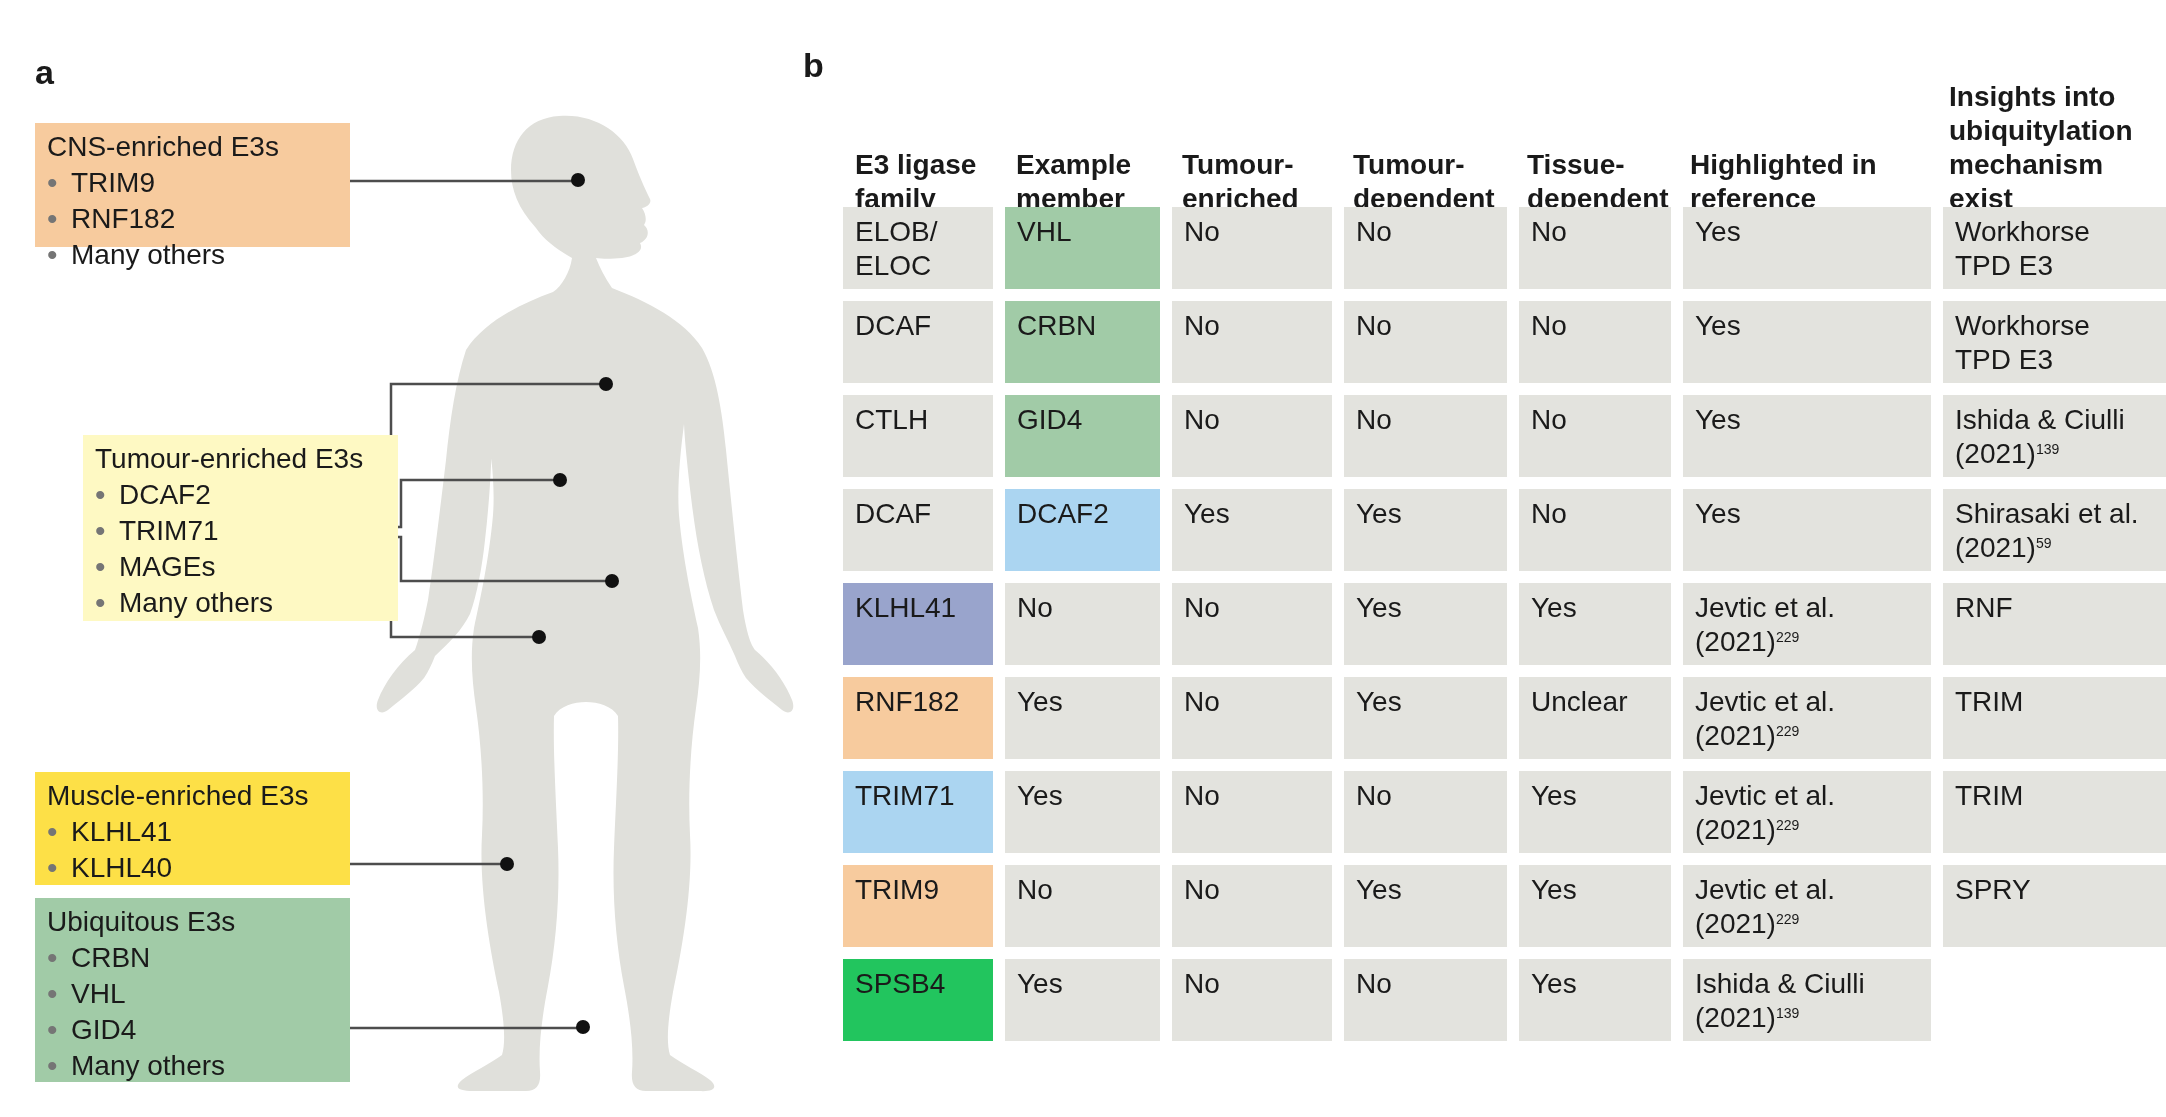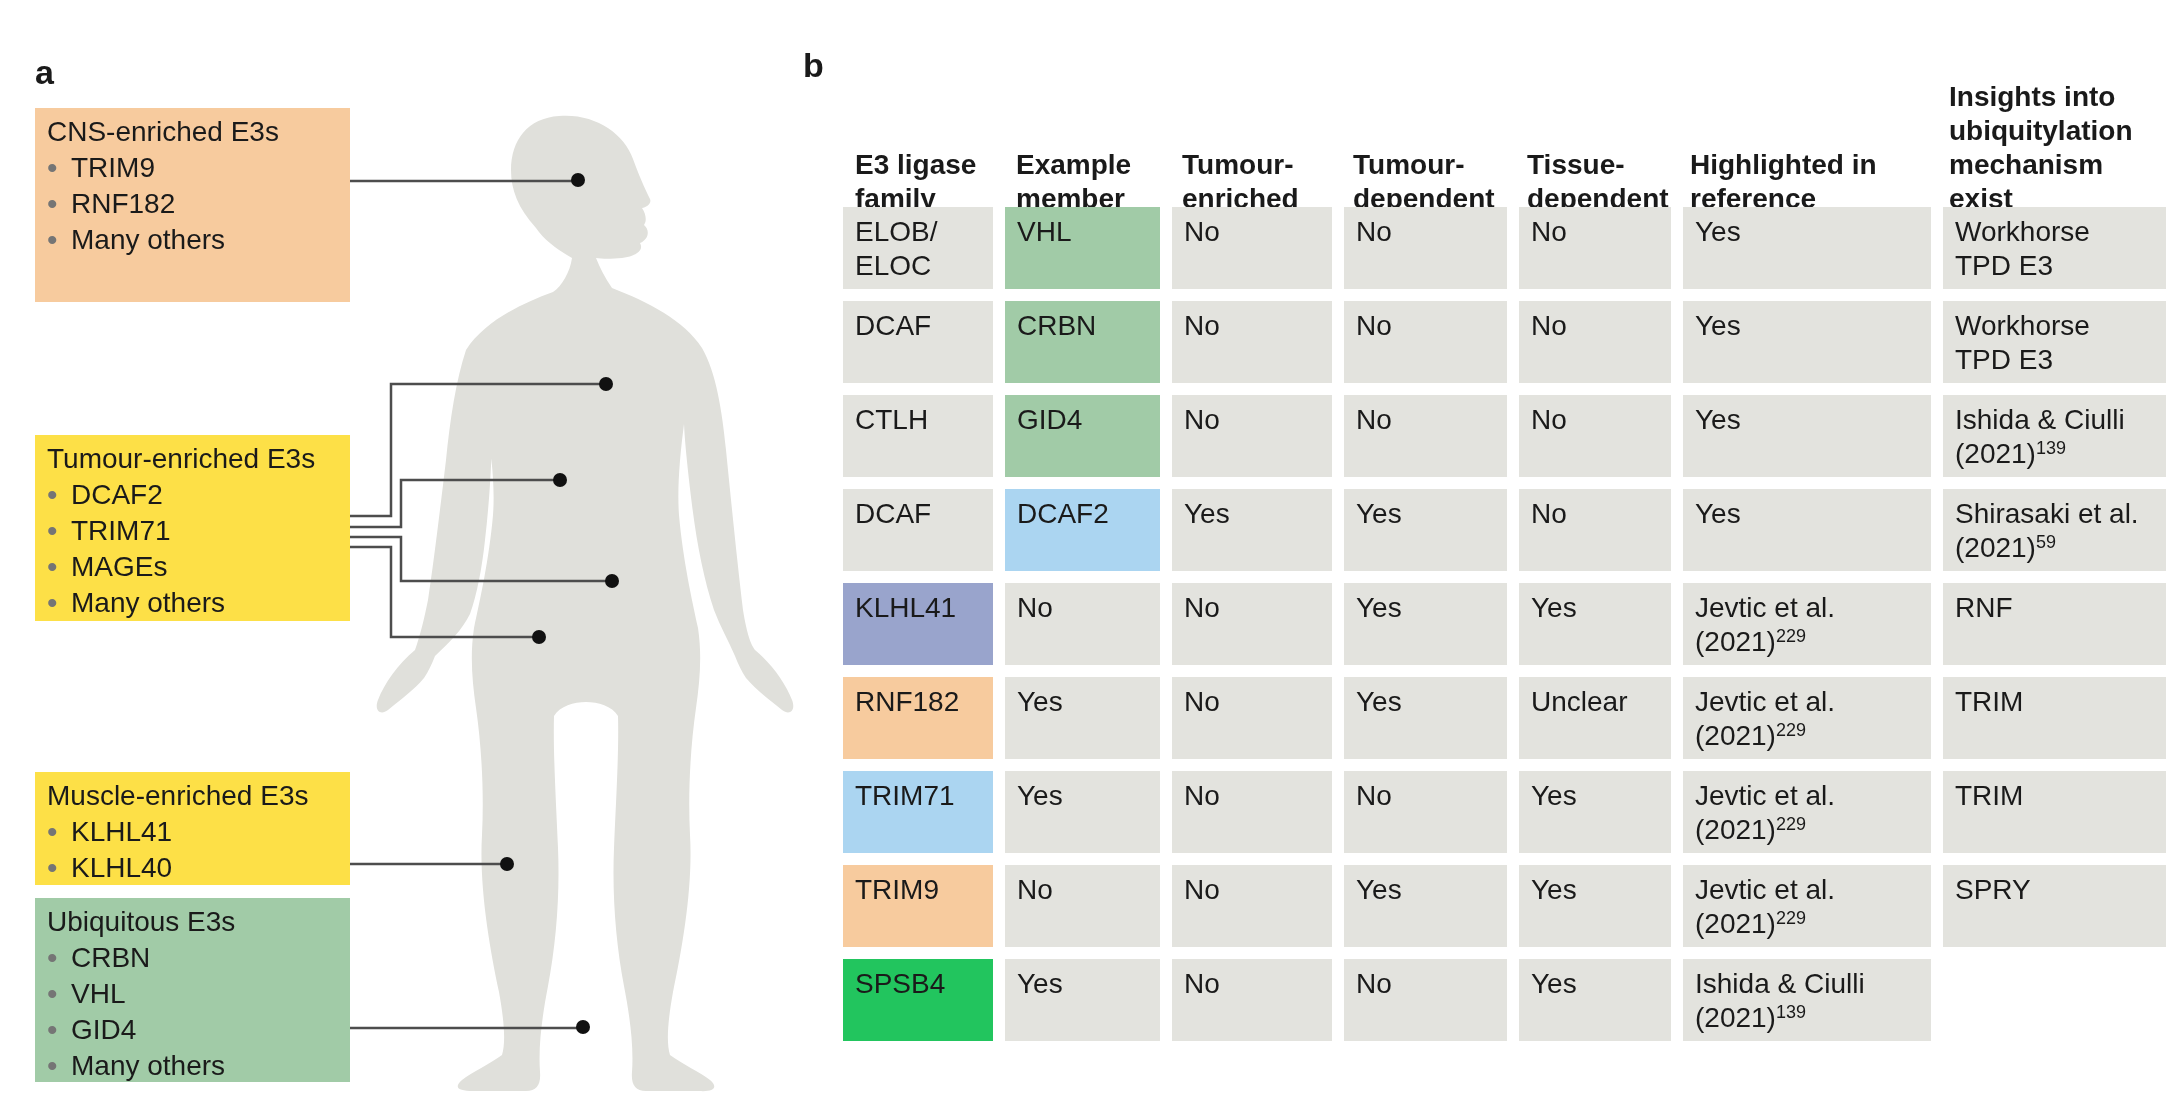--- a/index.html
+++ b/index.html
@@ -27,21 +27,21 @@
   #label-b{left:803px;top:48px;}
 
   .figure-svg{position:absolute;left:0;top:0;}
 
   .callout{
     position:absolute;left:35px;width:315px;
     box-sizing:border-box;
     padding:6px 10px 0 12px;
     font-size:28px;line-height:36px;
   }
-  #box-cns{top:108px;height:194px;}
+  #box-cns{top:123px;height:124px;}
   #box-tumour{top:435px;height:186px;}
   #box-muscle{top:772px;height:113px;}
   #box-ubiquitous{top:898px;height:184px;}
   .callout-title{white-space:nowrap;}
   .callout-item{display:flex;}
   .callout-item .bullet{
     color:var(--bullet);
     width:24px;flex:0 0 24px;
     font-size:30px;
   }
@@ -69,21 +69,21 @@
   }
   .cell{
     background:var(--cell);
     box-sizing:border-box;
     padding:8px 8px 0 12px;
     font-size:28px;line-height:34px;
     white-space:pre-line;
     overflow:hidden;
   }
   .cell sup{
-    font-size:18px;line-height:0;vertical-align:9px;white-space:nowrap;
+    font-size:14px;line-height:0;vertical-align:9px;white-space:nowrap;
   }
 </style>
 </head>
 <body>
 
 <div class="page">
 
   <svg class="figure-svg" width="830" height="1117" viewBox="0 0 830 1117">
 
     <path fill="var(--body)" d="
@@ -185,21 +185,21 @@
       <div class="callout-item">
         <span class="bullet">•</span>
         <span>RNF182</span>
       </div>
       <div class="callout-item">
         <span class="bullet">•</span>
         <span>Many others</span>
       </div>
     </div>
 
-  <div id="box-tumour" class="callout" style="background: #fde047;">
+  <div id="box-tumour" class="callout" style="background: #fef9c3; margin-left: 48px;">
     <div class="callout-title">Tumour-enriched E3s</div>
   <div class="callout-item">
         <span class="bullet">•</span>
         <span>DCAF2</span>
       </div>
       <div class="callout-item">
         <span class="bullet">•</span>
         <span>TRIM71</span>
       </div>
       <div class="callout-item">

